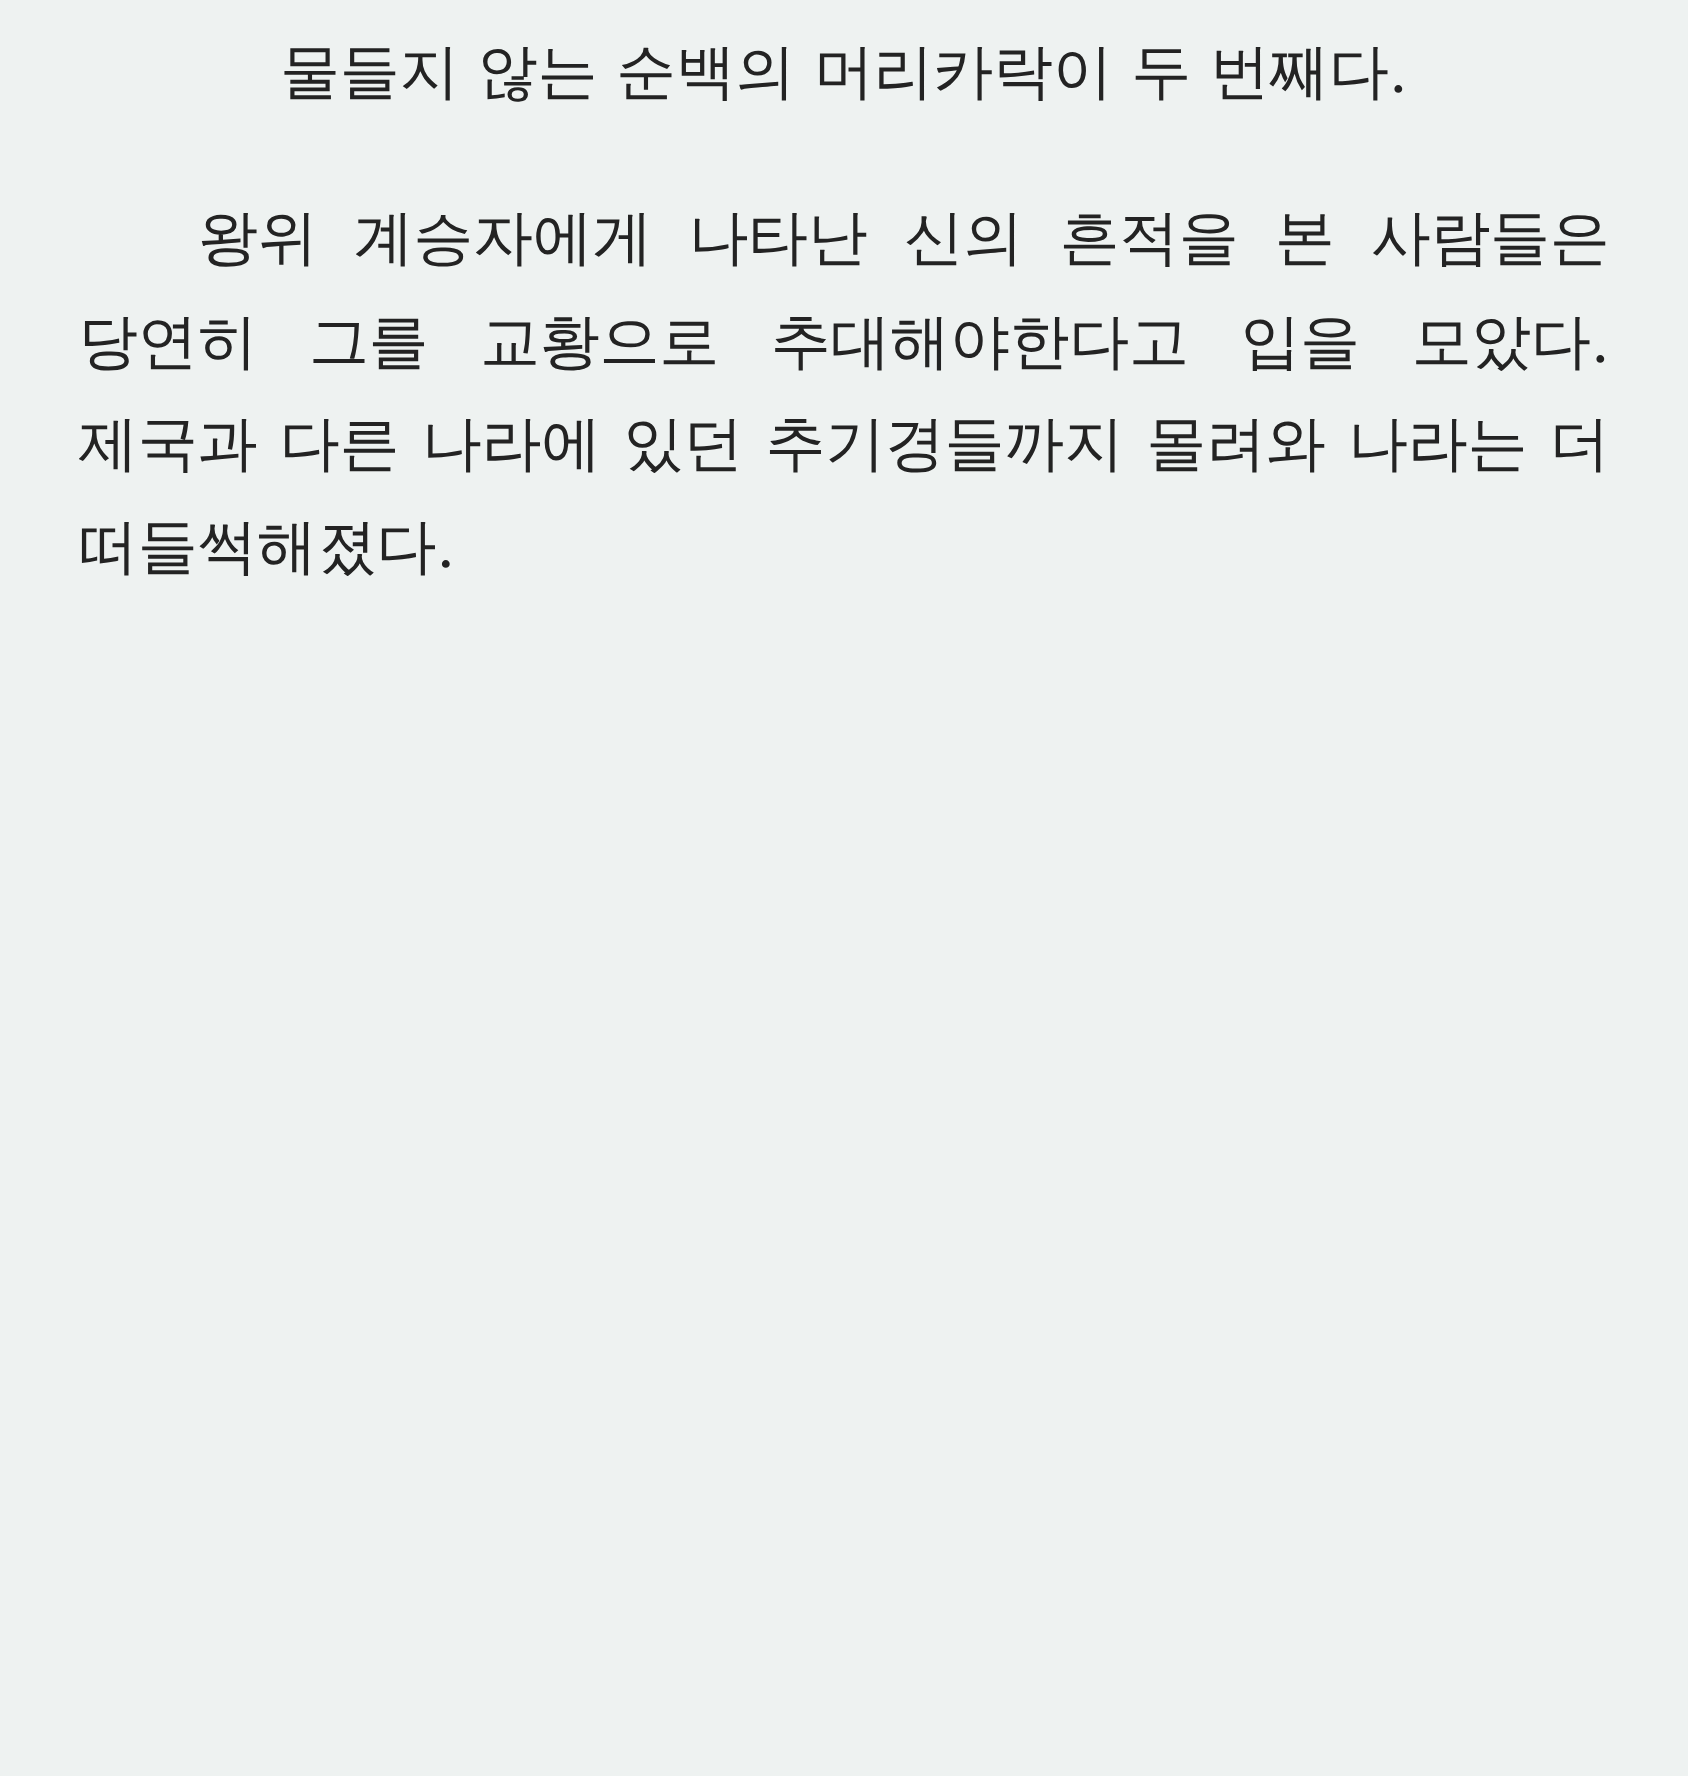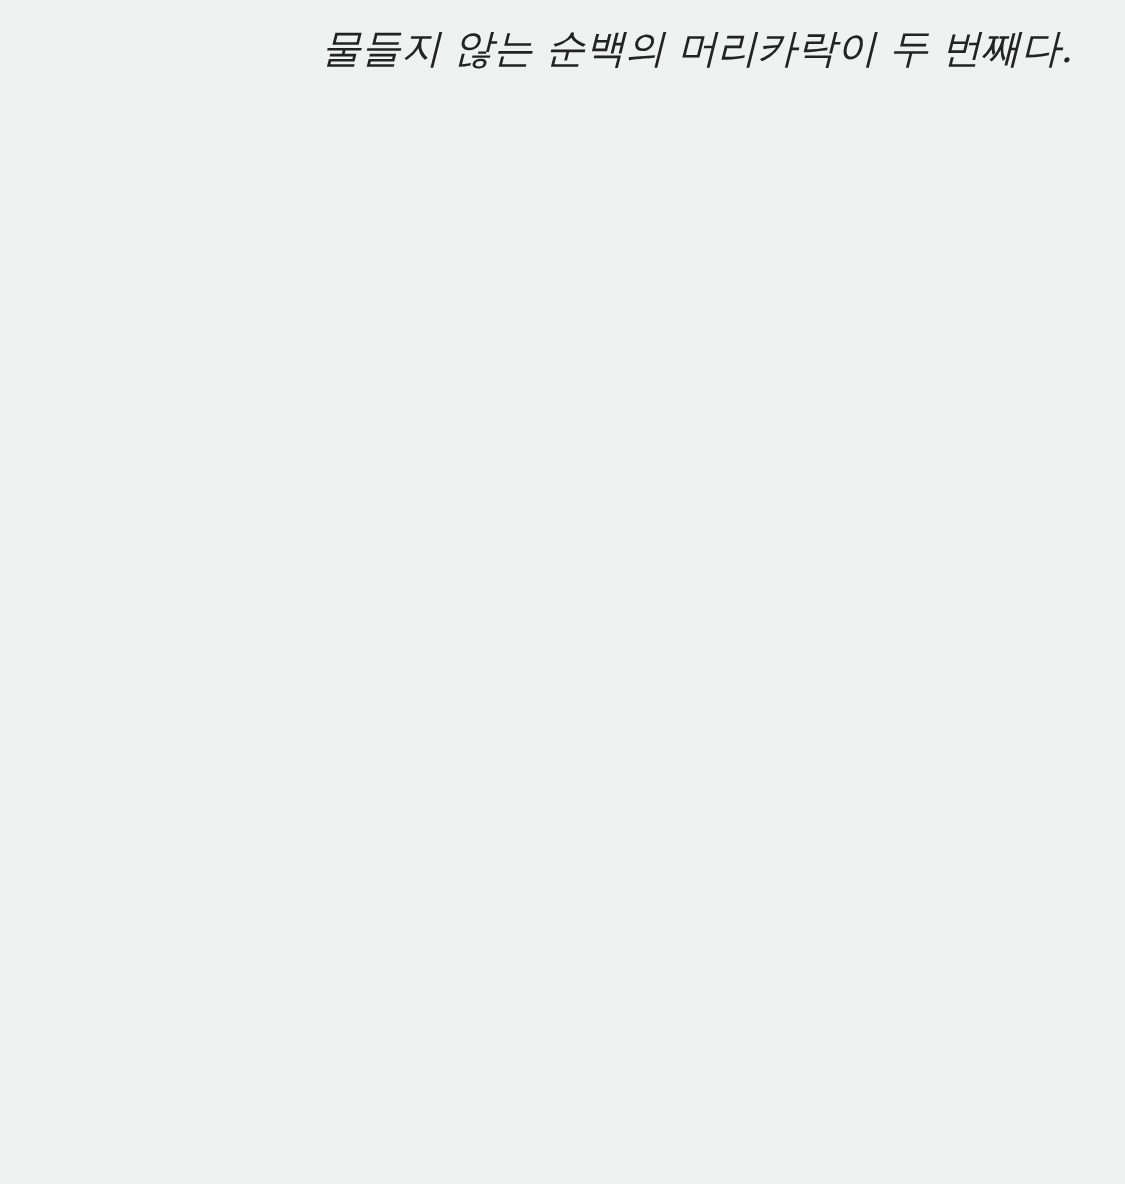--- a/index.html
+++ b/index.html
@@ -34,22 +34,22 @@
   .para.last {
     margin-bottom: 0;
   }
   .para.continuation {
     text-indent: 0;
   }
   .para.indented {
     text-indent: 2em;
   }
   .para.nojustify {
-    text-align: right;
-    font-style: italic;
+    text-align: center;
   }
 </style>
 </head>
 <body>
 
 <div class="reader">
   <p class="para continuation nojustify">물들지 않는 순백의 머리카락이 두 번째다.</p>
+  <p class="para indented">왕위 계승자에게 나타난 신의 흔적을 본 사람들은 당연히 그를 교황으로 추대해야한다고 입을 모았다. 제국과 다른 나라에 있던 추기경들까지 몰려와 나라는 더 떠들썩해졌다.</p>
 </div>
 
 </body></html>

